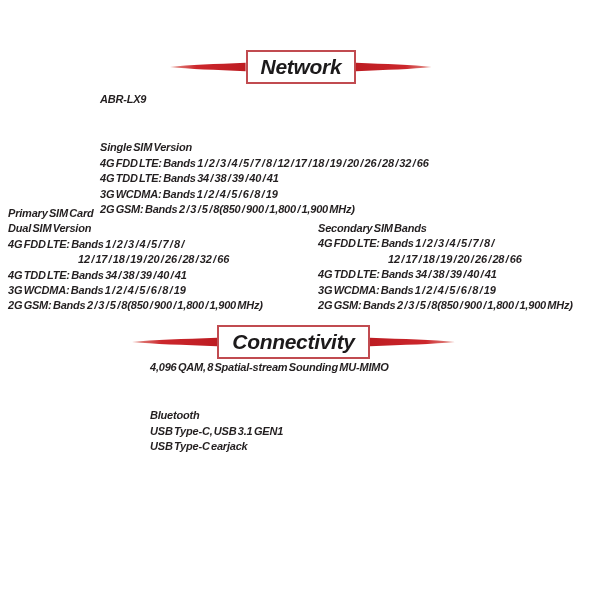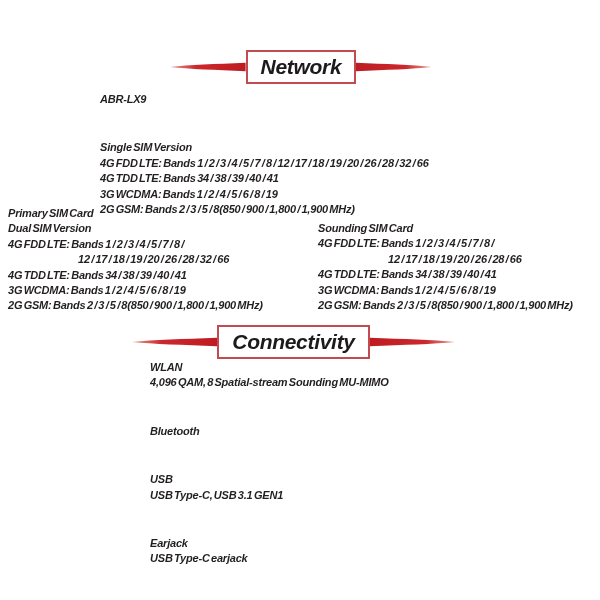--- a/index.html
+++ b/index.html
@@ -70,21 +70,21 @@
     <div class="spec-line">Primary SIM Card</div>
     <div class="spec-line">Dual SIM Version</div>
     <div class="spec-line">4G FDD LTE: Bands 1 / 2 / 3 / 4 / 5 / 7 / 8 /</div>
     <div class="spec-line indent">12 / 17 / 18 / 19 / 20 / 26 / 28 / 32 / 66</div>
     <div class="spec-line">4G TDD LTE: Bands 34 / 38 / 39 / 40 / 41</div>
     <div class="spec-line">3G WCDMA: Bands 1 / 2 / 4 / 5 / 6 / 8 / 19</div>
     <div class="spec-line">2G GSM: Bands 2 / 3 / 5 / 8(850 / 900 / 1,800 / 1,900 MHz)</div>
   </div>
 
   <div class="spec-block" style="left:318px; top:221px;">
-    <div class="spec-line">Sounding SIM Card</div>
+    <div class="spec-line">Secondary SIM Bands</div>
     <div class="spec-line">4G FDD LTE: Bands 1 / 2 / 3 / 4 / 5 / 7 / 8 /</div>
     <div class="spec-line indent">12 / 17 / 18 / 19 / 20 / 26 / 28 / 66</div>
     <div class="spec-line">4G TDD LTE: Bands 34 / 38 / 39 / 40 / 41</div>
     <div class="spec-line">3G WCDMA: Bands 1 / 2 / 4 / 5 / 6 / 8 / 19</div>
     <div class="spec-line">2G GSM: Bands 2 / 3 / 5 / 8(850 / 900 / 1,800 / 1,900 MHz)</div>
   </div>
 
   <div class="banner" style="left:132px; top:320px; width:323px; height:44px;">
     <svg class="ribbon" viewBox="0 0 80 10" preserveAspectRatio="none">
       <defs>
@@ -105,25 +105,22 @@
           <stop offset="0" stop-color="#bd1c22"></stop>
           <stop offset="0.65" stop-color="#cc272c"></stop>
           <stop offset="1" stop-color="#e59a92"></stop>
         </linearGradient>
       </defs>
       <path d="M0,0.8 C32,2 60,3 80,5 C60,7 32,8 0,9.2 Z" fill="url(#cn-r)"></path>
     </svg>
   </div>
 
   <div class="spec-block" style="left:150px; top:360px;">
-    <div class="spec-line">WLAN</div>
     <div class="spec-line">4,096 QAM, 8 Spatial-stream Sounding MU-MIMO</div>
 
     <div class="spec-line gap-above">Bluetooth</div>
 
-    <div class="spec-line gap-above">USB</div>
     <div class="spec-line">USB Type-C, USB 3.1 GEN1</div>
 
-    <div class="spec-line gap-above">Earjack</div>
     <div class="spec-line">USB Type-C earjack</div>
   </div>
 
 </div>
 
 </body></html>

